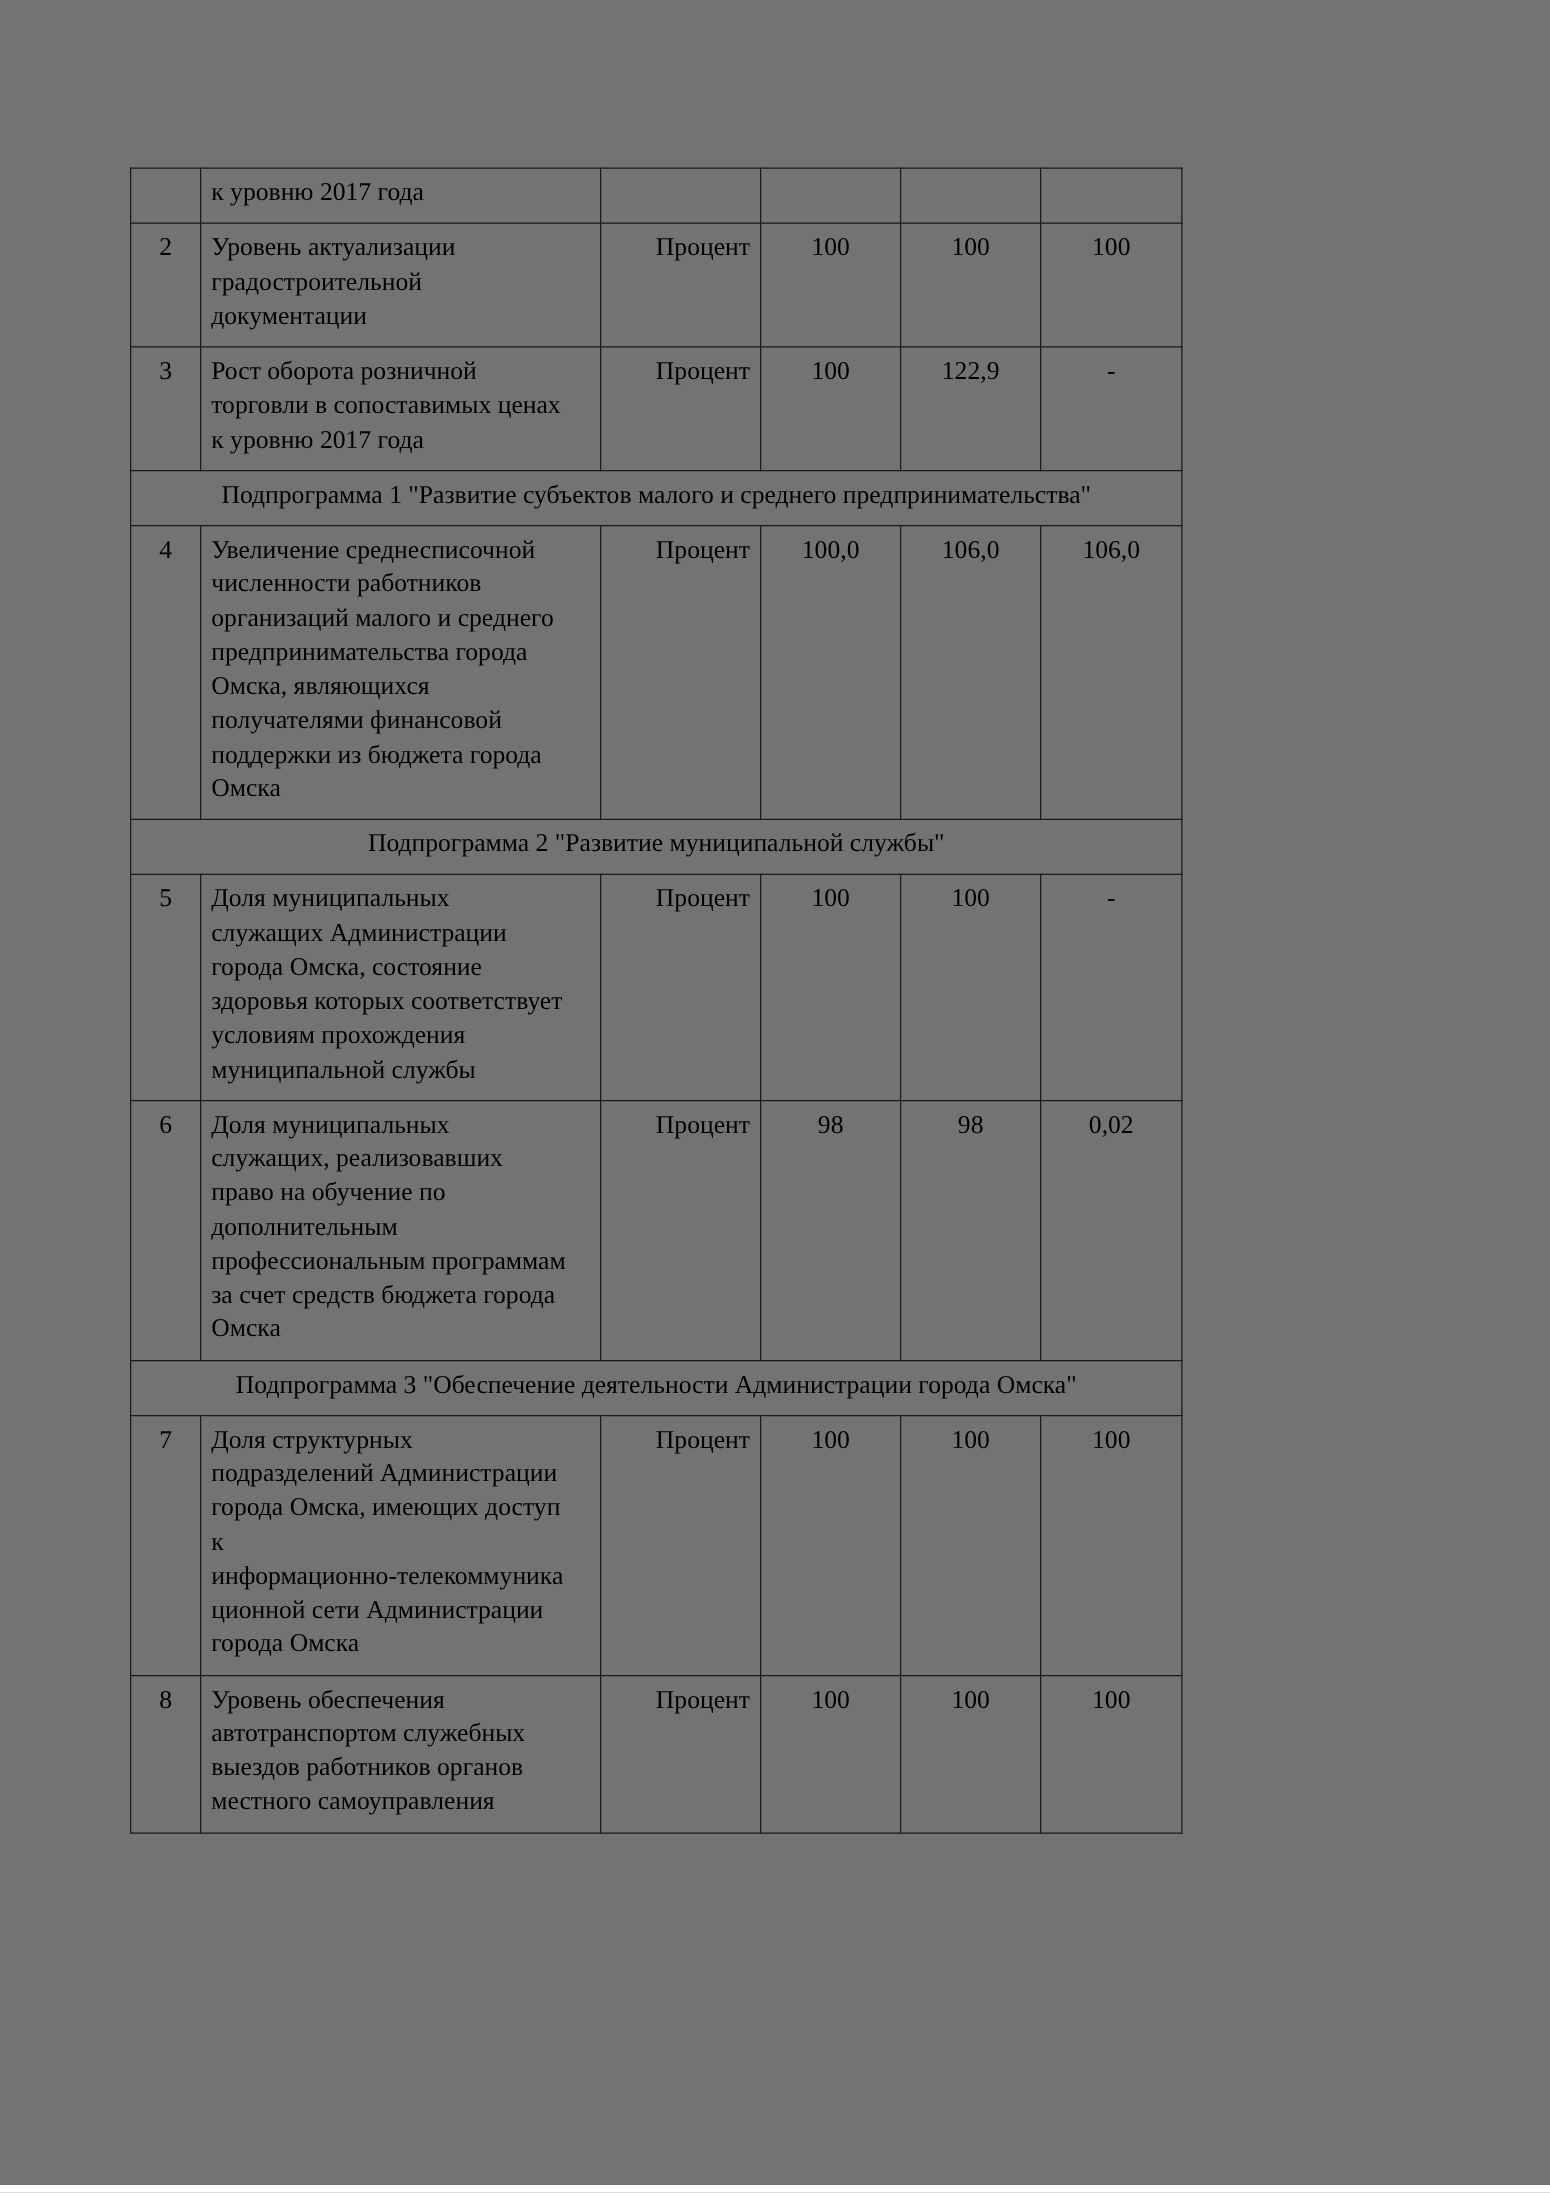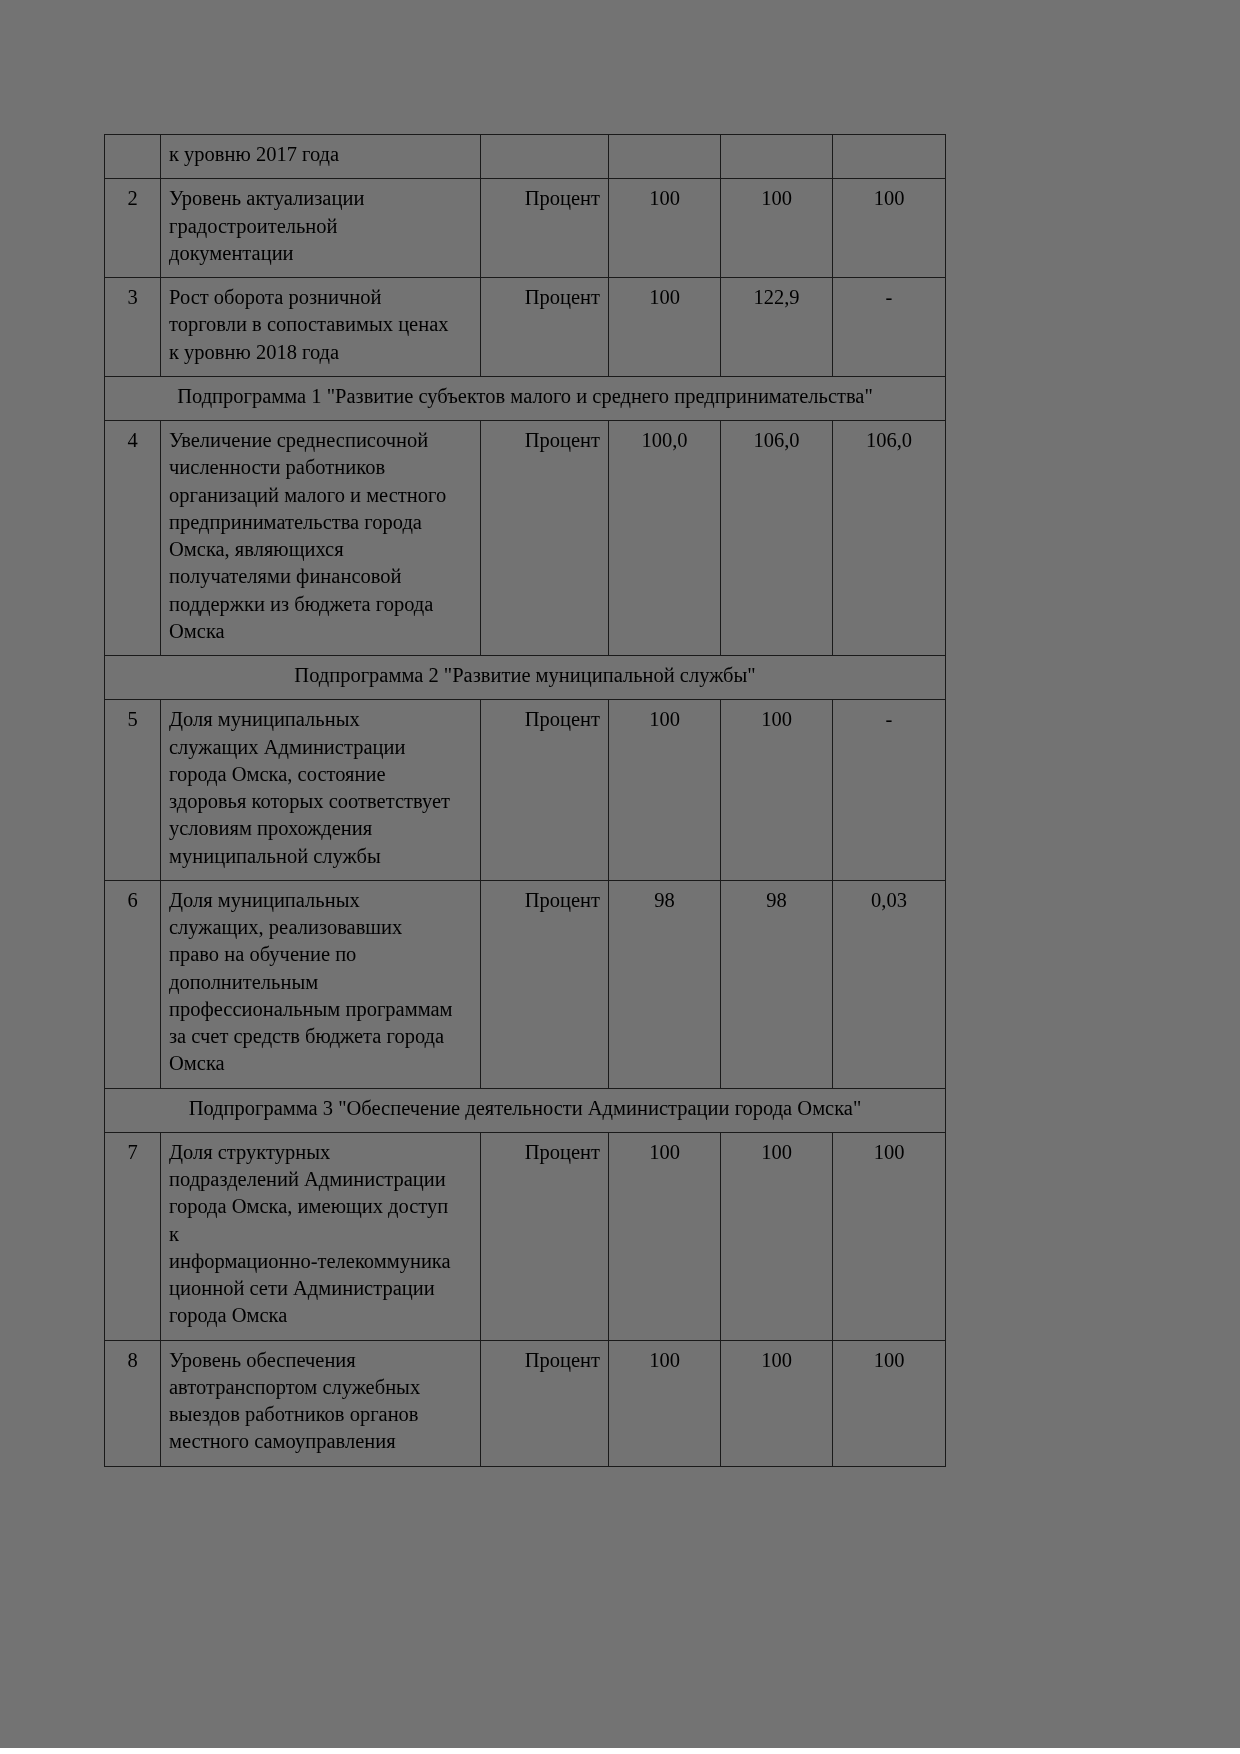--- a/index.html
+++ b/index.html
@@ -136,21 +136,21 @@
               <span class="cell-text">100</span>
             </td>
           </tr>
           <tr>
             <td class="num">
               <span class="cell-text">3</span>
             </td>
             <td class="name">
               <span class="cell-text">Рост оборота розничной
 торговли в сопоставимых ценах
-к уровню 2018 года</span>
+к уровню 2017 года</span>
             </td>
             <td class="unit">
               <span class="cell-text">Процент</span>
             </td>
             <td class="val">
               <span class="cell-text">100</span>
             </td>
             <td class="val">
               <span class="cell-text">122,9</span>
             </td>
@@ -163,21 +163,21 @@
               <span class="cell-text">Подпрограмма 1 "Развитие субъектов малого и среднего предпринимательства"</span>
             </td>
           </tr>
           <tr>
             <td class="num">
               <span class="cell-text">4</span>
             </td>
             <td class="name">
               <span class="cell-text">Увеличение среднесписочной
 численности работников
-организаций малого и местного
+организаций малого и среднего
 предпринимательства города
 Омска, являющихся
 получателями финансовой
 поддержки из бюджета города
 Омска</span>
             </td>
             <td class="unit">
               <span class="cell-text">Процент</span>
             </td>
             <td class="val">
@@ -236,21 +236,21 @@
             <td class="unit">
               <span class="cell-text">Процент</span>
             </td>
             <td class="val">
               <span class="cell-text">98</span>
             </td>
             <td class="val">
               <span class="cell-text">98</span>
             </td>
             <td class="val">
-              <span class="cell-text">0,03</span>
+              <span class="cell-text">0,02</span>
             </td>
           </tr>
           <tr>
             <td class="subheader" colspan="6">
               <span class="cell-text">Подпрограмма 3 "Обеспечение деятельности Администрации города Омска"</span>
             </td>
           </tr>
           <tr>
             <td class="num">
               <span class="cell-text">7</span>

